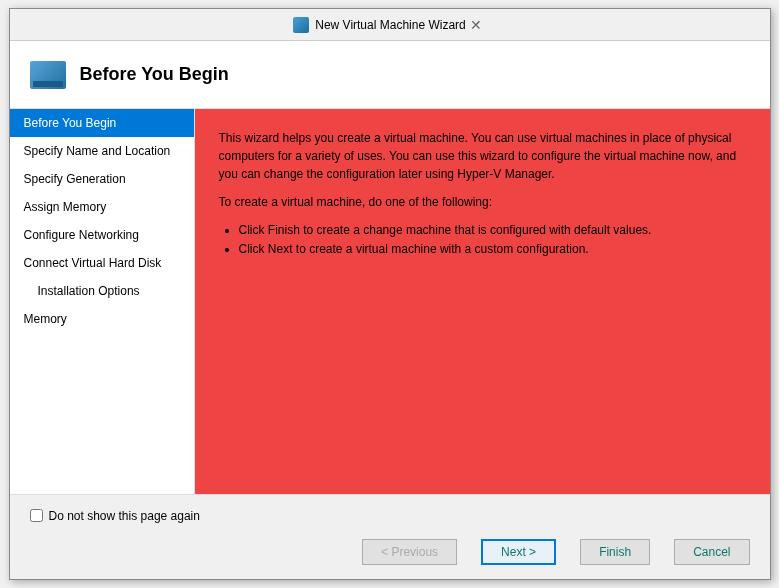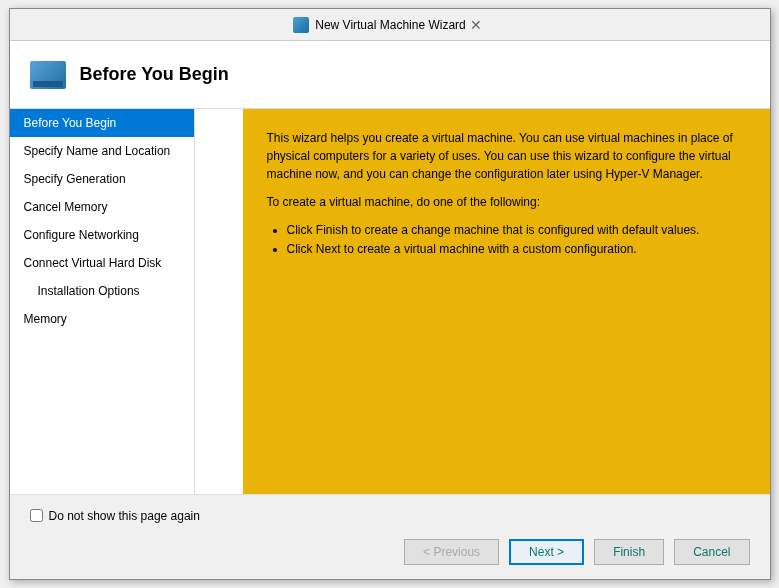--- a/index.html
+++ b/index.html
@@ -115,22 +115,21 @@
       background: #0078d7;
       color: #fff;
     }
     .sidebar-item.indented {
       padding-left: 28px;
     }
     .main-content {
       flex: 1;
       padding: 20px 24px;
       overflow-y: auto;
-      background: #eab308;
-      margin-left: 48px;
+      background: #ef4444;
     }
     .main-content p {
       font-size: 12px;
       color: #000;
       line-height: 1.5;
       margin-bottom: 10px;
     }
     .main-content ul {
       margin-left: 20px;
       margin-bottom: 10px;
@@ -160,21 +159,21 @@
       cursor: pointer;
     }
     .checkbox-row label {
       font-size: 12px;
       color: #000;
       cursor: pointer;
     }
     .button-row {
       display: flex;
       justify-content: flex-end;
-      gap: 10px;
+      gap: 24px;
       padding: 4px 0;
     }
     .btn {
       padding: 4px 18px;
       font-size: 12px;
       border: 1px solid #adadad;
       background: #e1e1e1;
       cursor: pointer;
       min-width: 70px;
       height: 26px;
@@ -206,21 +205,21 @@
     <div class="header-icon"></div>
     <span class="header-title">Before You Begin</span>
   </div>
 
   <div class="content-area">
 
     <div class="sidebar">
     <div class="sidebar-item active">Before You Begin</div>
         <div class="sidebar-item">Specify Name and Location</div>
         <div class="sidebar-item">Specify Generation</div>
-        <div class="sidebar-item">Cancel Memory</div>
+        <div class="sidebar-item">Assign Memory</div>
         <div class="sidebar-item">Configure Networking</div>
         <div class="sidebar-item">Connect Virtual Hard Disk</div>
         <div class="sidebar-item indented">Installation Options</div>
         <div class="sidebar-item">Memory</div>
       </div>
 
     <div class="main-content">
       <p>This wizard helps you create a virtual machine. You can use virtual machines in place of physical computers for a variety of uses. You can use this wizard to configure the virtual machine now, and you can change the configuration later using Hyper-V Manager.</p>
       <p>To create a virtual machine, do one of the following:</p>
       <ul>

